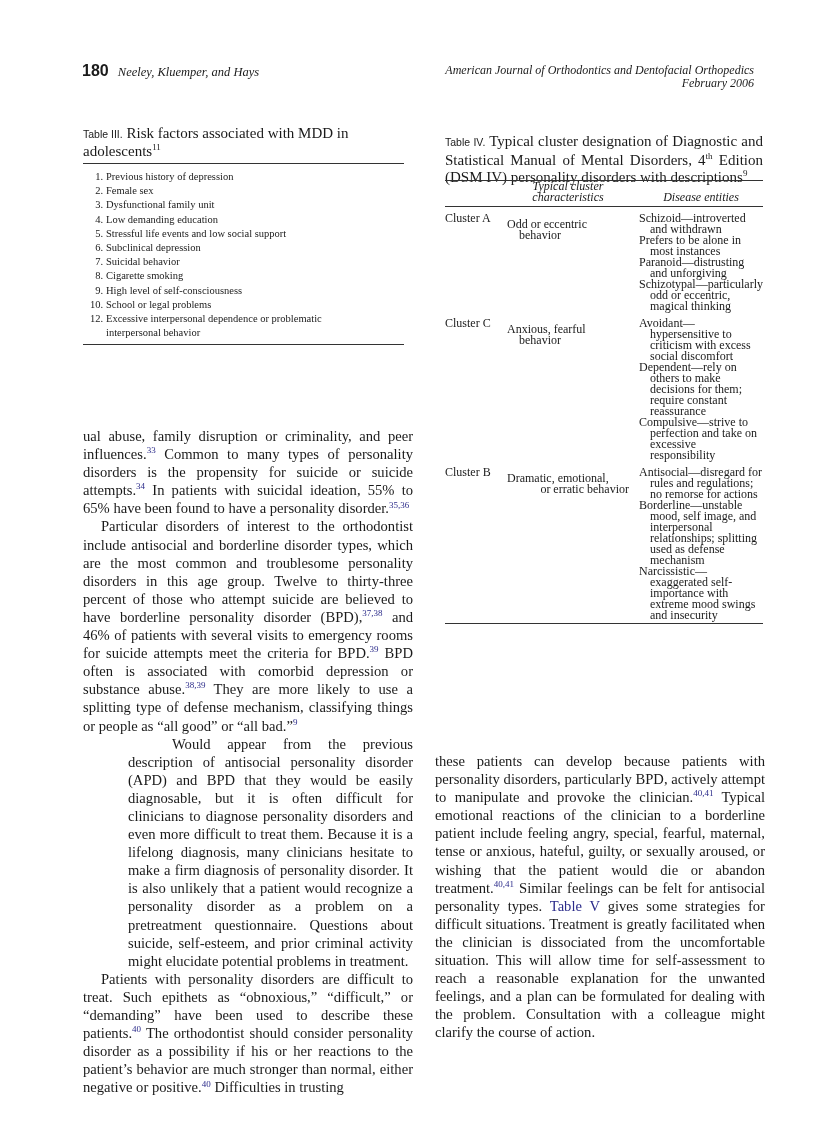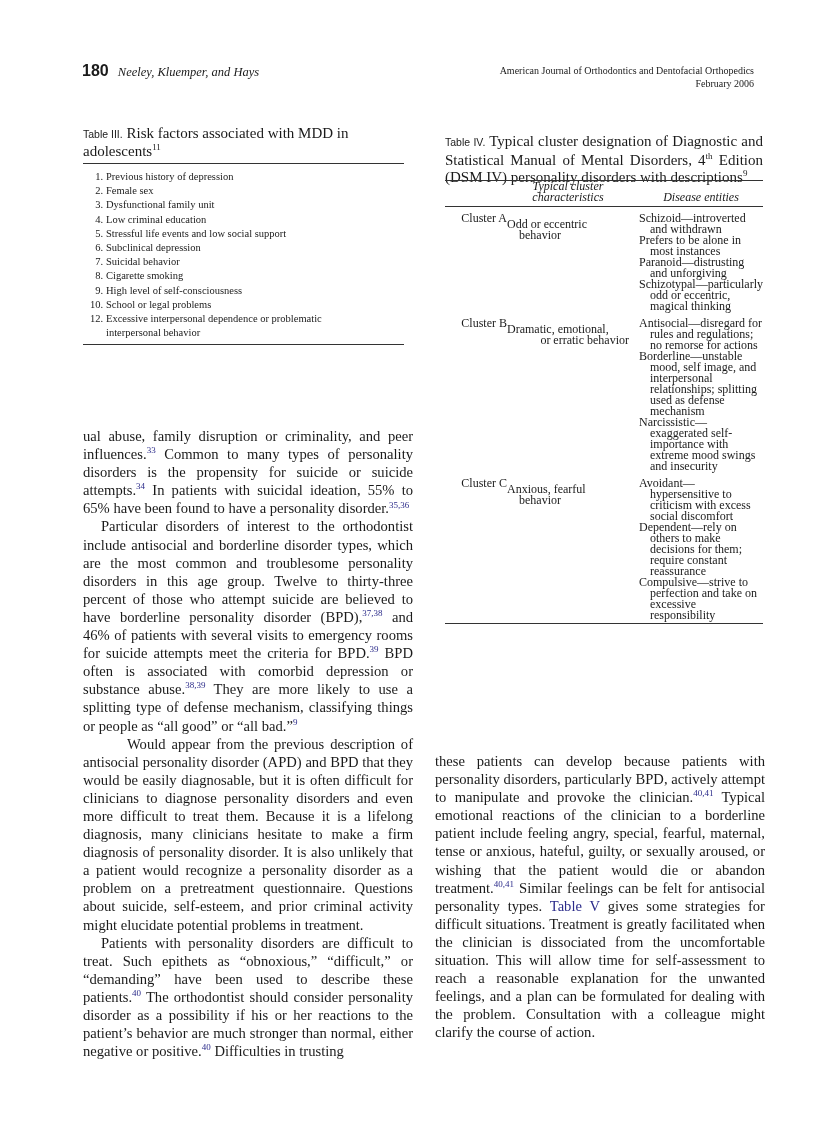--- a/index.html
+++ b/index.html
@@ -4,53 +4,53 @@
 <style>
   html, body { margin: 0; padding: 0; background: #ffffff; }
   body {
     width: 838px; height: 1122px; position: relative; overflow: hidden;
     font-family: "Liberation Serif", serif; color: #1a1a1a;
   }
   .abs { position: absolute; }
   .run-left { left: 82px; top: 62px; font-size: 12.5px; }
   .run-left .pnum { font-family: "Liberation Sans", sans-serif; font-weight: bold; font-size: 16px; margin-right: 6px; }
   .run-left .authors { font-style: italic; }
-  .run-right { right: 84px; top: 64px; font-size: 10px; text-align: right; line-height: 13px; }
+  .run-right { right: 84px; top: 64px; font-size: 12px; font-style: italic; text-align: right; line-height: 13px; }
 
   
   .t3 { left: 83px; top: 125px; width: 321px; }
   .t3 .cap { font-size: 15px; line-height: 17px; }
   .tlabel { font-family: "Liberation Sans", sans-serif; font-size: 10.5px; font-weight: normal; }
   .t3 .rule-top { border-top: 1.5px solid #333; margin-top: 3px; }
   .t3 ol { list-style: none; margin: 6px 0 0 0; padding: 0; font-size: 10.5px; line-height: 14.2px; }
   .t3 li { position: relative; padding-left: 23px; }
   .t3 li .n { position: absolute; left: 0; width: 20px; text-align: right; }
   .t3 .rule-bot { border-top: 1.5px solid #333; margin-top: 4px; }
 
   
   .t4 { left: 445px; top: 133px; width: 318px; }
   .t4 .cap { font-size: 15px; line-height: 17.5px; text-align: justify; }
   .t4 .rule-top { border-top: 1.5px solid #333; margin-top: -7px; position: relative; }
   .t4 table { border-collapse: collapse; width: 100%; font-size: 12px; line-height: 11px; }
   .t4 th { font-weight: normal; font-style: italic; vertical-align: bottom; padding: 0 0 3px 0; text-align: center; }
   .t4 thead tr { border-bottom: 1.5px solid #333; }
   .t4 td { vertical-align: top; padding: 0; }
-  .t4 td.c1 { width: 62px; padding-top: 6px; text-align: right; }
+  .t4 td.c1 { width: 62px; padding-top: 6px; }
   .t4 td.c2 { width: 122px; padding-top: 12px; }
   .t4 td.c2 .d1 { display: block; }
   .t4 td.c2 .d2 { display: block; text-align: right; padding-right: 10px; }
   .t4 td.c3 { padding-top: 6px; }
   .ent { padding-left: 11px; text-indent: -11px; }
   .t4 .rule-bot { border-top: 1.5px solid #333; margin-top: 2px; }
 
   
   .col { font-size: 14.6px; line-height: 18.1px; text-align: justify; width: 330px; }
   .col p { margin: 0; }
   .col p.ind { text-indent: 18px; }
-  .col p.ind2 { text-indent: 44px; }
+  .col p.ind2 { text-indent: 44px; margin-left: 45px; }
   .sup { font-size: 9px; vertical-align: super; line-height: 0; color: #2b2b8a; margin-top: 32px; }
   .link { color: #2b2b8a; }
   .col-l { left: 83px; top: 427px; }
   .col-r { left: 435px; top: 752px; }
 </style>
 </head>
 <body>
 
 <div class="abs run-left">
   <span class="pnum">180</span>
@@ -64,21 +64,21 @@
 <div class="abs t3">
   <div class="cap">
     <span class="tlabel">Table III.</span>
     <span>Risk factors associated with MDD in adolescents</span><span class="sup" style="color:#1a1a1a">11</span>
   </div>
   <div class="rule-top"></div>
   <ol>
     <li><span class="n">1.</span><span>Previous history of depression</span></li>
     <li><span class="n">2.</span><span>Female sex</span></li>
     <li><span class="n">3.</span><span>Dysfunctional family unit</span></li>
-    <li><span class="n">4.</span><span>Low criminal education</span></li>
+    <li><span class="n">4.</span><span>Low demanding education</span></li>
     <li><span class="n">5.</span><span>Stressful life events and low social support</span></li>
     <li><span class="n">6.</span><span>Subclinical depression</span></li>
     <li><span class="n">7.</span><span>Suicidal behavior</span></li>
     <li><span class="n">8.</span><span>Cigarette smoking</span></li>
     <li><span class="n">9.</span><span>High level of self-consciousness</span></li>
     <li><span class="n">10.</span><span>School or legal problems</span></li>
     <li style="padding-right:50px"><span class="n">12.</span><span>Excessive interpersonal dependence or problematic interpersonal behavior</span></li>
   </ol>
   <div class="rule-bot"></div>
 </div>
@@ -105,41 +105,41 @@
           <span class="d1" style="padding-left:12px">behavior</span>
         </td>
         <td class="c3">
           <div class="ent">Schizoid—introverted and withdrawn</div>
           <div class="ent">Prefers to be alone in most instances</div>
           <div class="ent">Paranoid—distrusting and unforgiving</div>
           <div class="ent">Schizotypal—particularly odd or eccentric, magical thinking</div>
         </td>
       </tr>
       <tr>
+        <td class="c1">Cluster C</td>
+        <td class="c2">
+          <span class="d1">Anxious, fearful</span>
+          <span class="d1" style="padding-left:12px">behavior</span>
+        </td>
+        <td class="c3">
+          <div class="ent">Avoidant—hypersensitive to criticism with excess social discomfort</div>
+          <div class="ent">Dependent—rely on others to make decisions for them; require constant reassurance</div>
+          <div class="ent">Compulsive—strive to perfection and take on excessive responsibility</div>
+        </td>
+      </tr>
+      <tr>
         <td class="c1">Cluster B</td>
         <td class="c2">
           <span class="d1">Dramatic, emotional,</span>
           <span class="d2">or erratic behavior</span>
         </td>
         <td class="c3">
           <div class="ent">Antisocial—disregard for rules and regulations; no remorse for actions</div>
           <div class="ent">Borderline—unstable mood, self image, and interpersonal relationships; splitting used as defense mechanism</div>
           <div class="ent">Narcissistic—exaggerated self-importance with extreme mood swings and insecurity</div>
-        </td>
-      </tr>
-      <tr>
-        <td class="c1">Cluster C</td>
-        <td class="c2">
-          <span class="d1">Anxious, fearful</span>
-          <span class="d1" style="padding-left:12px">behavior</span>
-        </td>
-        <td class="c3">
-          <div class="ent">Avoidant—hypersensitive to criticism with excess social discomfort</div>
-          <div class="ent">Dependent—rely on others to make decisions for them; require constant reassurance</div>
-          <div class="ent">Compulsive—strive to perfection and take on excessive responsibility</div>
         </td>
       </tr>
     </tbody>
   </table>
   <div class="rule-bot"></div>
 </div>
 
 <div class="abs col col-l">
   <p><span>ual abuse, family disruption or criminality, and peer influences.</span><span class="sup">33</span><span> Common to many types of personality disorders is the propensity for suicide or suicide attempts.</span><span class="sup">34</span><span> In patients with suicidal ideation, 55% to 65% have been found to have a personality disorder.</span><span class="sup">35,36</span></p>
   <p class="ind"><span>Particular disorders of interest to the orthodontist include antisocial and borderline disorder types, which are the most common and troublesome personality disorders in this age group. Twelve to thirty-three percent of those who attempt suicide are believed to have borderline personality disorder (BPD),</span><span class="sup">37,38</span><span> and 46% of patients with several visits to emergency rooms for suicide attempts meet the criteria for BPD.</span><span class="sup">39</span><span> BPD often is associated with comorbid depression or substance abuse.</span><span class="sup">38,39</span><span> They are more likely to use a splitting type of defense mechanism, classifying things or people as “all good” or “all bad.”</span><span class="sup">9</span></p>

